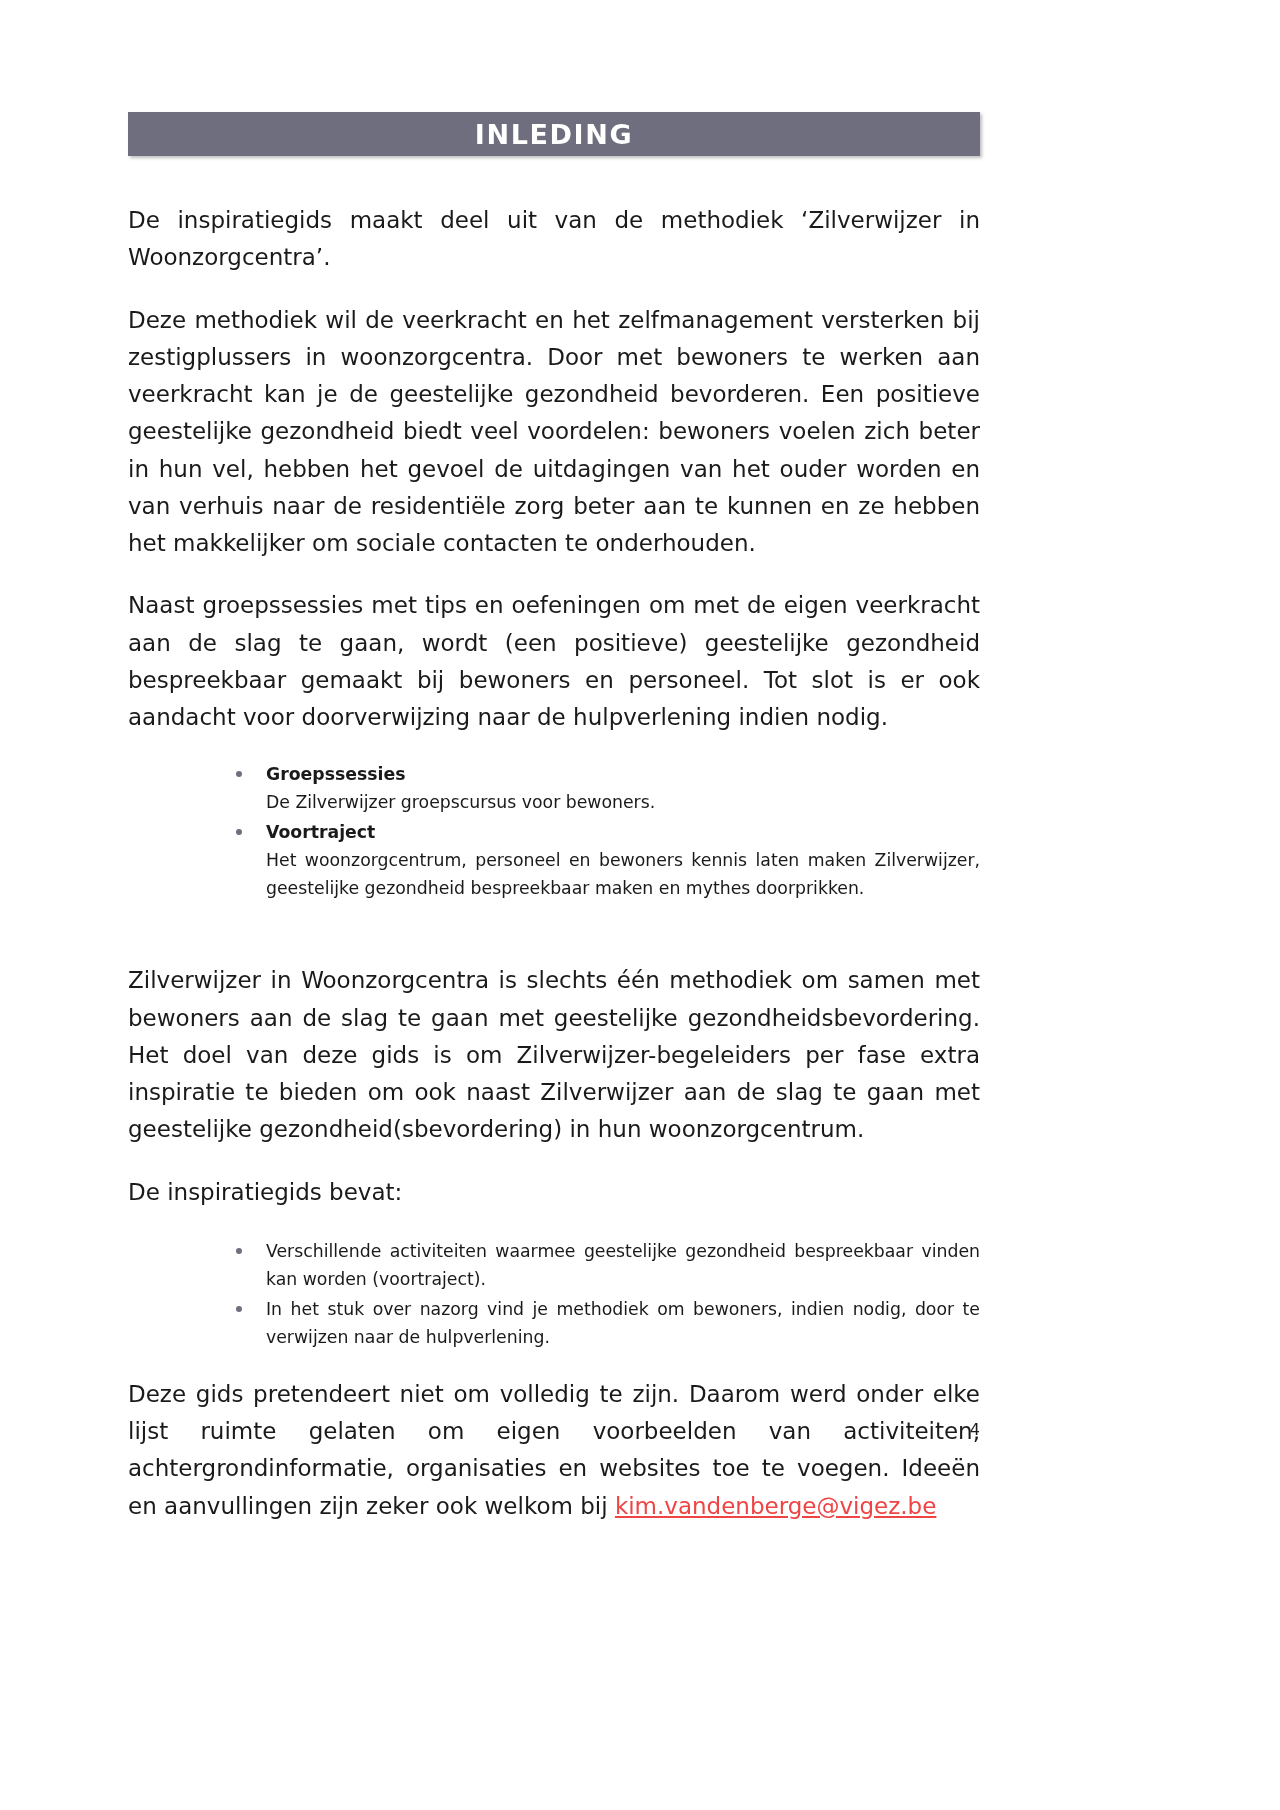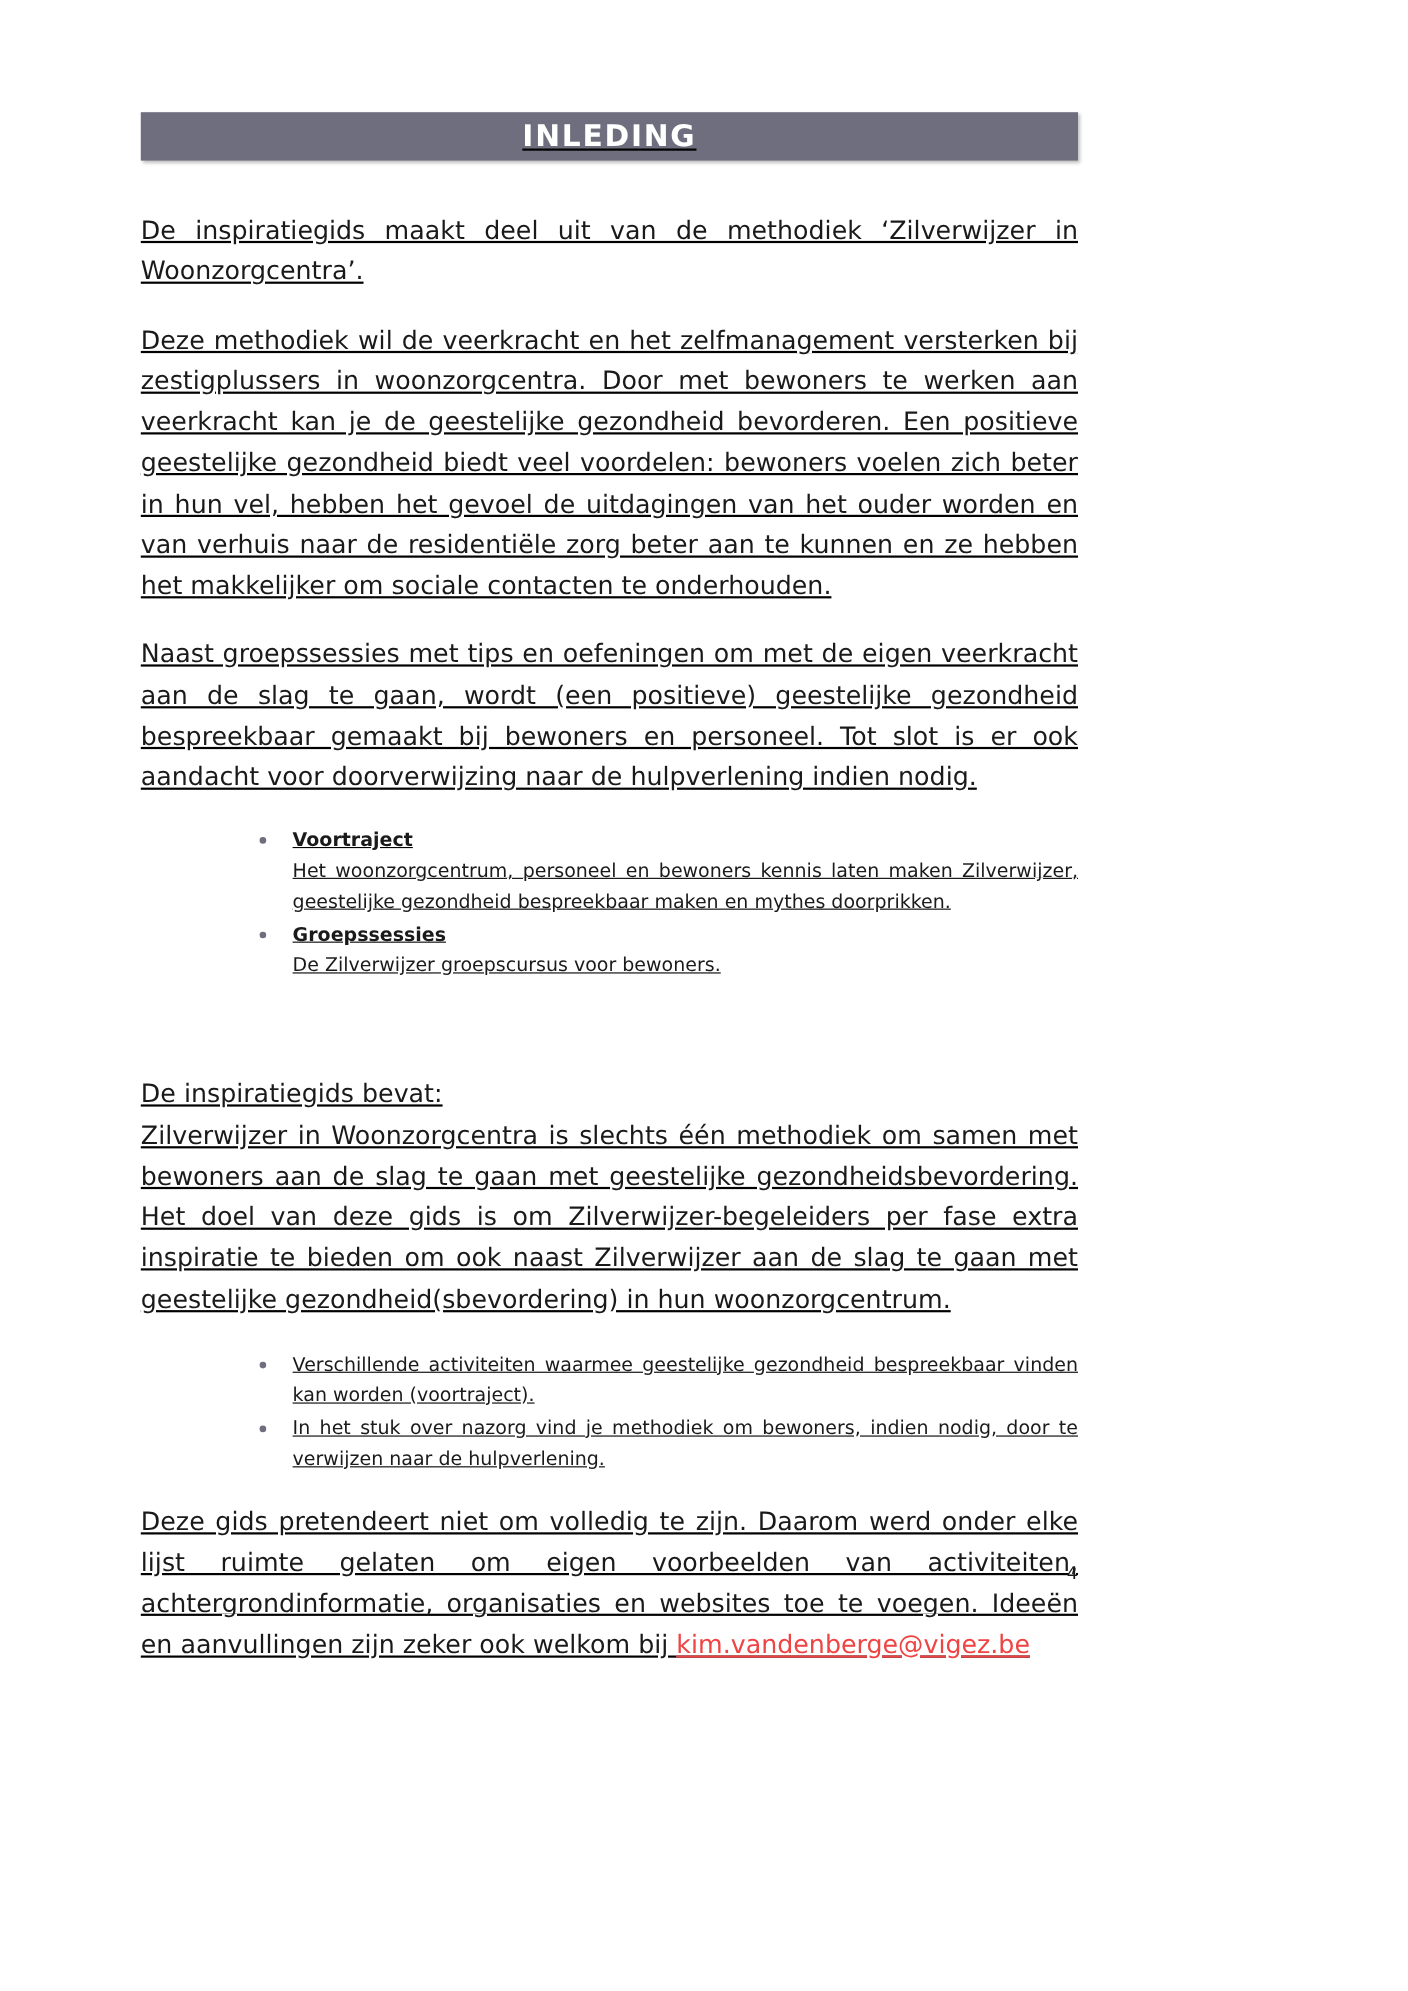--- a/index.html
+++ b/index.html
@@ -12,23 +12,22 @@
     width: 1280px;
     height: 1810px;
     margin: 0 auto;
     background: #ffffff;
     font-family: "DejaVu Sans", sans-serif;
     box-sizing: border-box;
   }
   .content {
     position: absolute;
     left: 128px;
-    top: 0;
+    top: 10px;
     width: 852px;
-    text-decoration: underline;
   }
 
   
   .banner {
     margin-top: 102px;
     background: #6e6e7e;
     height: 44px;
     display: flex;
     align-items: center;
     justify-content: center;
@@ -123,35 +122,35 @@
     <p class="para para-first">De inspiratiegids maakt deel uit van de methodiek ‘Zilverwijzer in Woonzorgcentra’.</p>
 
     <p class="para para-gap">Deze methodiek wil de veerkracht en het zelfmanagement versterken bij zestigplussers in woonzorgcentra. Door met bewoners te werken aan veerkracht kan je de geestelijke gezondheid bevorderen. Een positieve geestelijke gezondheid biedt veel voordelen: bewoners voelen zich beter in hun vel, hebben het gevoel de uitdagingen van het ouder worden en van verhuis naar de residentiële zorg beter aan te kunnen en ze hebben het makkelijker om sociale contacten te onderhouden.</p>
 
     <p class="para para-gap">Naast groepssessies met tips en oefeningen om met de eigen veerkracht aan de slag te gaan, wordt (een positieve) geestelijke gezondheid bespreekbaar gemaakt bij bewoners en personeel. Tot slot is er ook aandacht voor doorverwijzing naar de hulpverlening indien nodig.</p>
 
 
     <ul class="bullets first-list">
       <li>
         <span class="dot"></span>
-        <span class="b-title">Voortraject</span>
-        <span class="b-body">Het woonzorgcentrum, personeel en bewoners kennis laten maken Zilverwijzer, geestelijke gezondheid bespreekbaar maken en mythes doorprikken.</span>
+        <span class="b-title">Groepssessies</span>
+        <span class="b-body">De Zilverwijzer groepscursus voor bewoners.</span>
       </li>
       <li>
         <span class="dot"></span>
-        <span class="b-title">Groepssessies</span>
-        <span class="b-body">De Zilverwijzer groepscursus voor bewoners.</span>
+        <span class="b-title">Voortraject</span>
+        <span class="b-body">Het woonzorgcentrum, personeel en bewoners kennis laten maken Zilverwijzer, geestelijke gezondheid bespreekbaar maken en mythes doorprikken.</span>
       </li>
     </ul>
 
     <div class="spacer-block"></div>
 
+    <p class="para">Zilverwijzer in Woonzorgcentra is slechts één methodiek om samen met bewoners aan de slag te gaan met geestelijke gezondheidsbevordering. Het doel van deze gids is om Zilverwijzer-begeleiders per fase extra inspiratie te bieden om ook naast Zilverwijzer aan de slag te gaan met geestelijke gezondheid(sbevordering) in hun woonzorgcentrum.</p>
+
     <p class="para para-gap">De inspiratiegids bevat:</p>
-
-    <p class="para">Zilverwijzer in Woonzorgcentra is slechts één methodiek om samen met bewoners aan de slag te gaan met geestelijke gezondheidsbevordering. Het doel van deze gids is om Zilverwijzer-begeleiders per fase extra inspiratie te bieden om ook naast Zilverwijzer aan de slag te gaan met geestelijke gezondheid(sbevordering) in hun woonzorgcentrum.</p>
 
     <ul class="bullets second-list">
       <li>
         <span class="dot"></span>
         <span class="b-body">Verschillende activiteiten waarmee geestelijke gezondheid bespreekbaar vinden kan worden (voortraject).</span>
       </li>
       <li>
         <span class="dot"></span>
         <span class="b-body">In het stuk over nazorg vind je methodiek om bewoners, indien nodig, door te verwijzen naar de hulpverlening.</span>
       </li>

